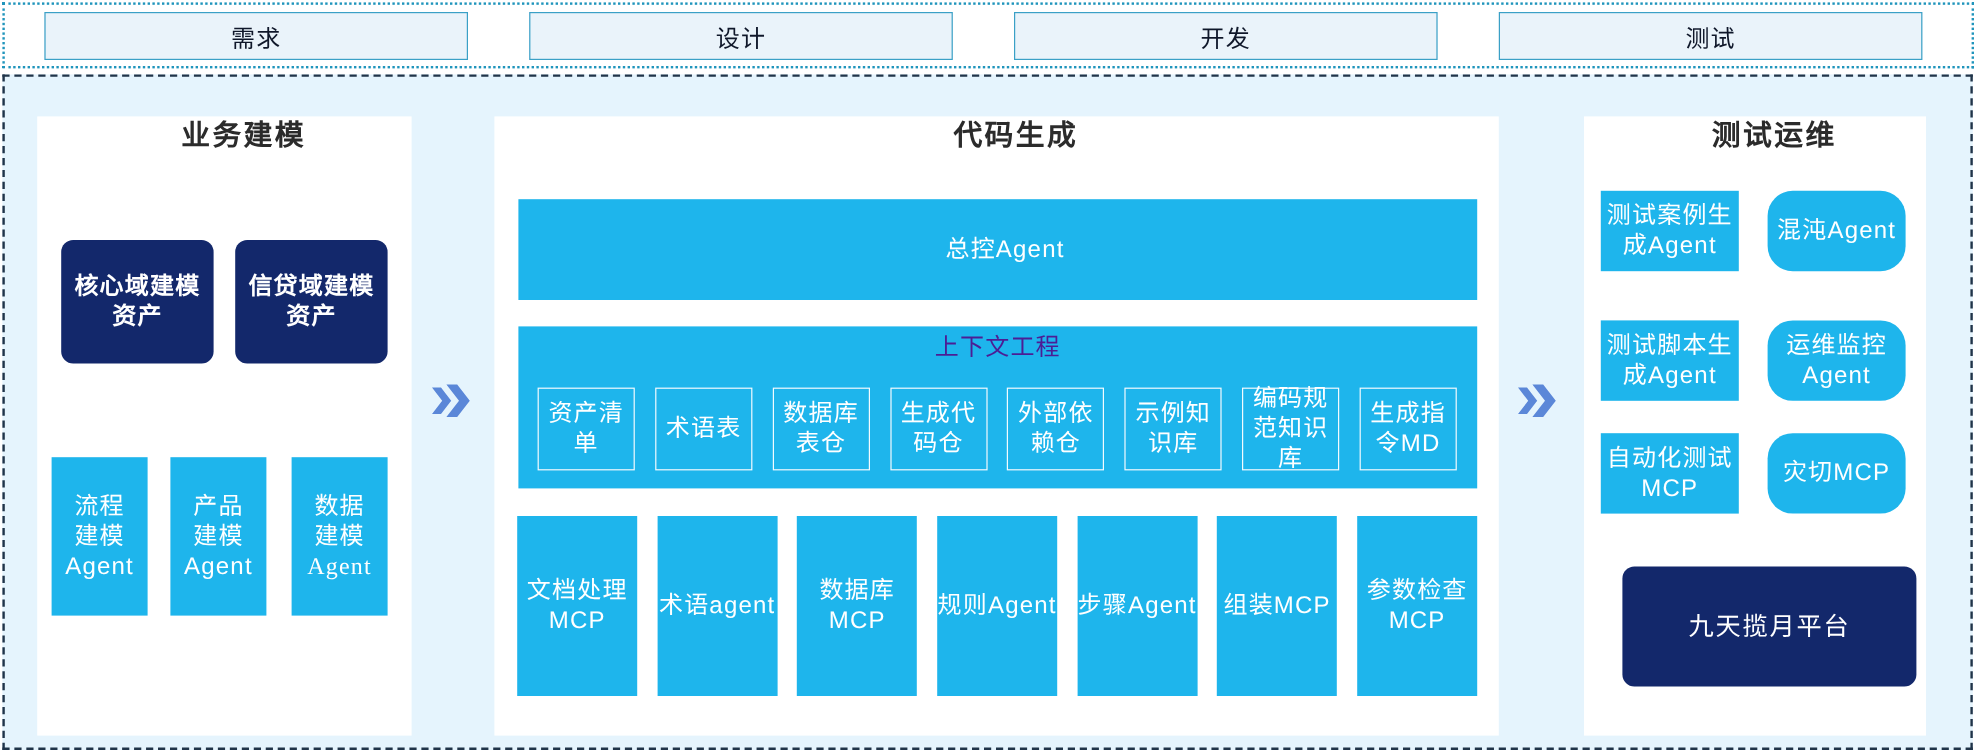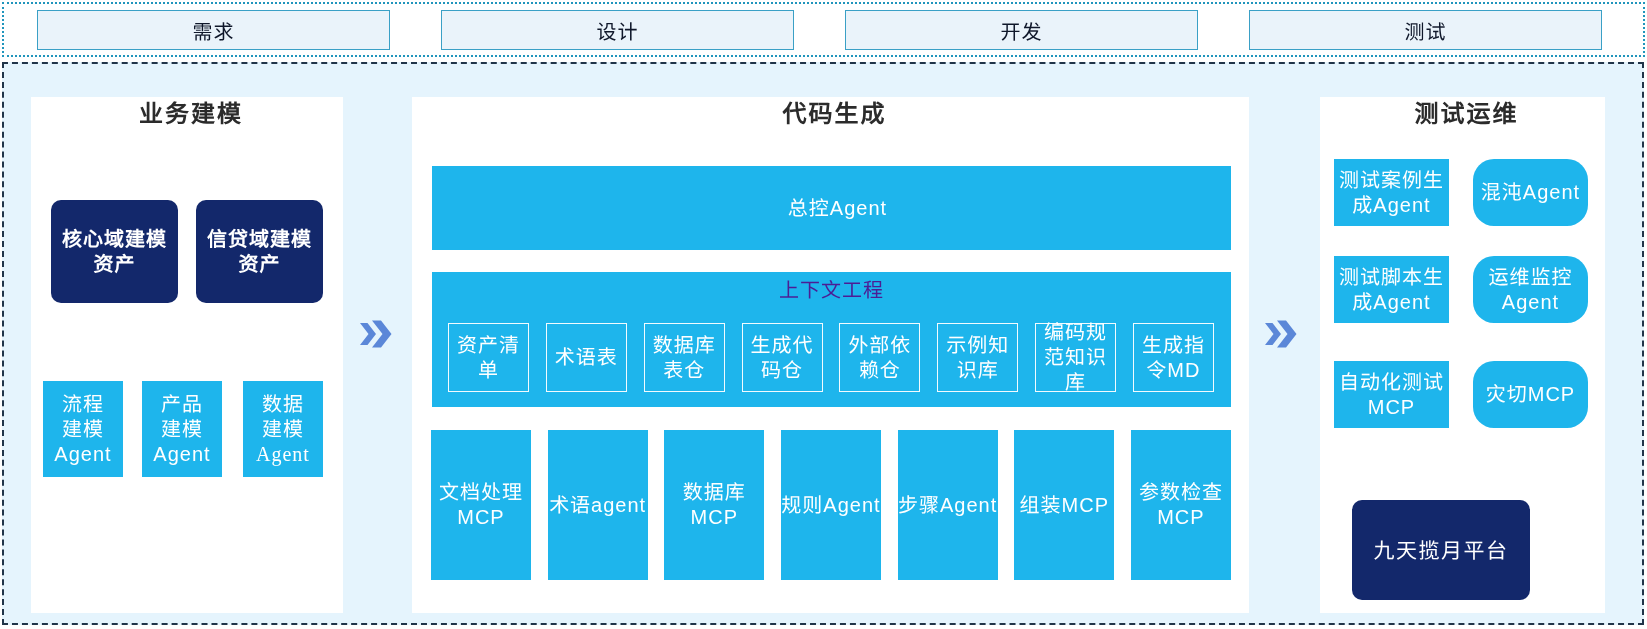--- a/index.html
+++ b/index.html
@@ -24,21 +24,21 @@
 
   
   .main-area {
     position: absolute; left: 2px; top: 62px; width: 1642px; height: 563px;
     background: #e5f4fd; border: 2px dashed #203449;
   }
   .panel {
     position: absolute; top: 33px; height: 516px; background: #ffffff;
   }
   .panel-title {
-    position: absolute; left: 4px; top: 3px; width: 100%;
+    position: absolute; left: 16px; top: 3px; width: 100%;
     text-align: center; font-size: 24px; font-weight: bold;
     line-height: 27px; color: #2b2b2b; letter-spacing: 2px;
   }
   .panel-left  { left: 27px;   width: 312px; }
   .panel-mid   { left: 408px;  width: 837px; }
   .panel-right { left: 1316px; width: 285px; }
 
   
   .chevron { position: absolute; top: 255px; width: 34px; height: 30px; }
 
@@ -47,21 +47,21 @@
     display: flex; align-items: center; justify-content: center;
     text-align: center; color: #ffffff; white-space: pre;
   }
   .cbox { background: #1eb5ec; font-size: 20px; line-height: 25px; letter-spacing: 1px; }
   .dbox { background: #13286b; font-size: 20px; line-height: 25px; letter-spacing: 1px; border-radius: 10px; }
 
   
   .asset-box { position: absolute; top: 103px; width: 127px; height: 103px; font-weight: bold; }
   .asset-box.a0 { left: 20px; }
   .asset-box.a1 { left: 165px; }
-  .bm-agent { position: absolute; top: 284px; width: 80px; height: 96px; }
+  .bm-agent { position: absolute; top: 284px; width: 80px; height: 132px; }
   .bm-agent.b0 { left: 12px; }
   .bm-agent.b1 { left: 111px; }
   .bm-agent.b2 { left: 212px; font-family: Liberation Serif, serif; }
 
   
   .master-bar {
     position: absolute; left: 20px; top: 69px; width: 799px; height: 84px;
     font-size: 20px; line-height: 25px; letter-spacing: 1px; padding-left: 12px;
   }
   .context-box {
@@ -86,24 +86,24 @@
     position: absolute; left: 19px; top: 333px; width: 800px; height: 150px;
     display: flex; justify-content: space-between;
   }
   .mcp-box { width: 100px; height: 150px; }
 
   
   .to-box { position: absolute; width: 115px; height: 67px; }
   .to-box.c0 { left: 14px; }
   .to-box.c1 { left: 153px; border-radius: 21px; }
   .to-box.r0 { top: 62px; }
-  .to-box.r1 { top: 159px; }
+  .to-box.r1 { top: 170px; }
   .to-box.r2 { top: 264px; }
   .platform-box {
-    position: absolute; left: 32px; top: 403px; width: 178px; height: 100px;
+    position: absolute; left: 32px; top: 375px; width: 245px; height: 100px;
     font-size: 21px; letter-spacing: 1.5px;
   }
 </style>
 </head>
 <body>
 
 <div class="phase-strip">
   <div class="phase-box">
       <span>需求</span>
     </div>

